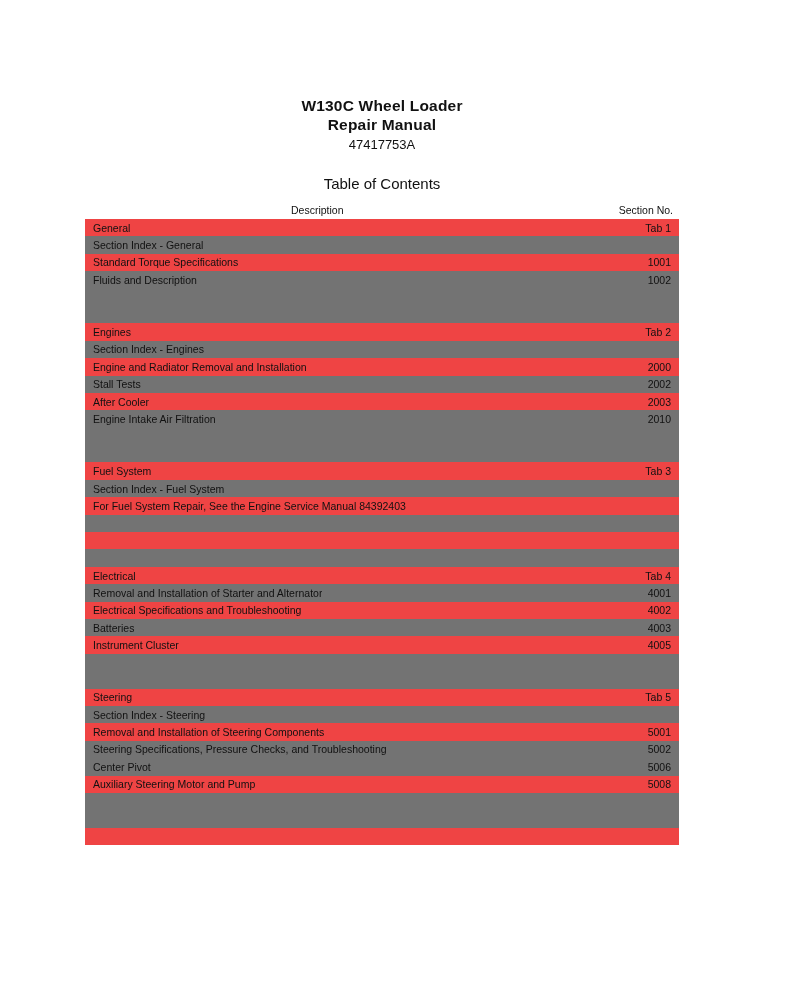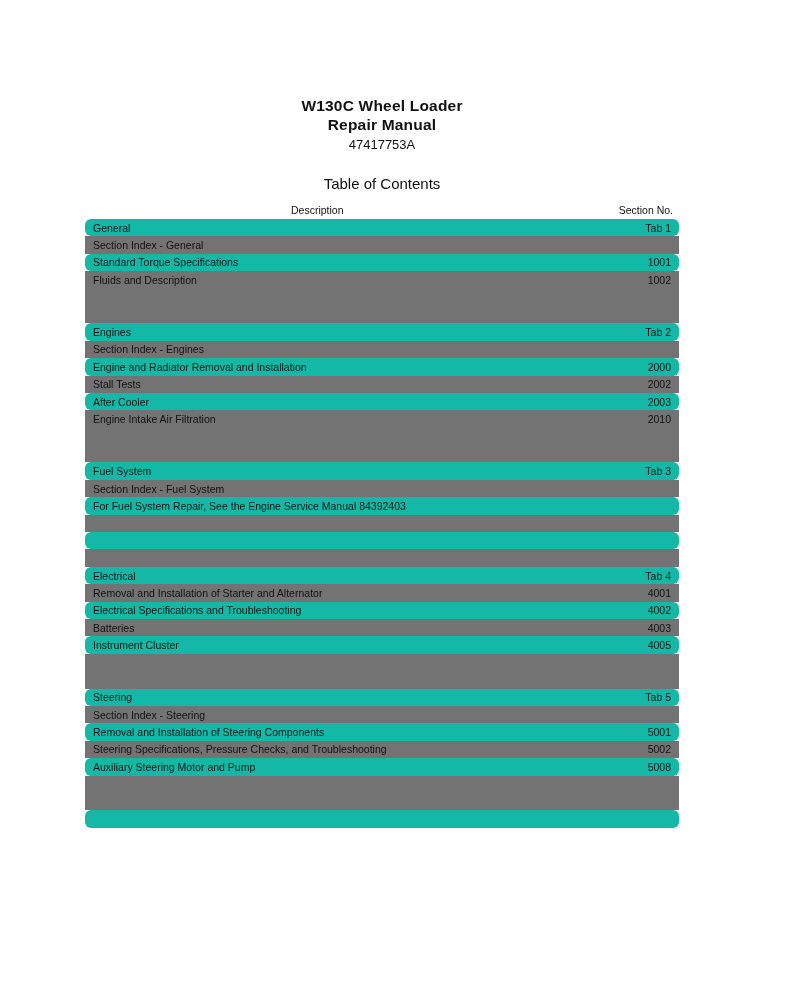--- a/index.html
+++ b/index.html
@@ -66,22 +66,21 @@
     display: flex;
     justify-content: space-between;
     align-items: center;
     font-size: 10.5px;
     line-height: 12px;
     height: 17.4px;
     padding: 0 8px;
     box-sizing: border-box;
   }
   .row.shaded {
-    background: #14b8a6;
-    border-radius: 6px;
+    background: #ef4444;
   }
   .row.plain {
     background: #737373;
   }
   .row .label {
     white-space: nowrap;
     overflow: hidden;
     text-overflow: ellipsis;
   }
   .row .num {
@@ -226,20 +225,24 @@
           <div class="num"></div>
         </div>
         <div class="row shaded">
           <div class="label">Removal and Installation of Steering Components</div>
           <div class="num">5001</div>
         </div>
         <div class="row plain">
           <div class="label">Steering Specifications, Pressure Checks, and Troubleshooting</div>
           <div class="num">5002</div>
         </div>
+        <div class="row plain">
+          <div class="label">Center Pivot</div>
+          <div class="num">5006</div>
+        </div>
         <div class="row shaded">
           <div class="label">Auxiliary Steering Motor and Pump</div>
           <div class="num">5008</div>
         </div>
         <div class="row plain">
           <div class="label"></div>
           <div class="num"></div>
         </div>
         <div class="row plain">
           <div class="label"></div>

